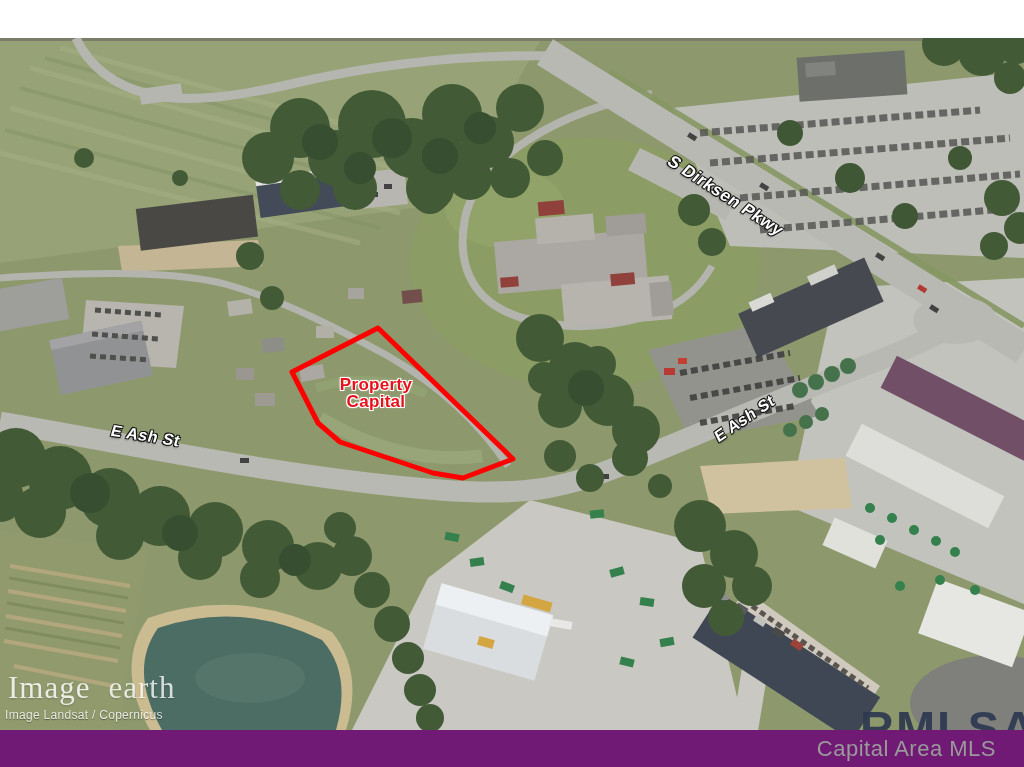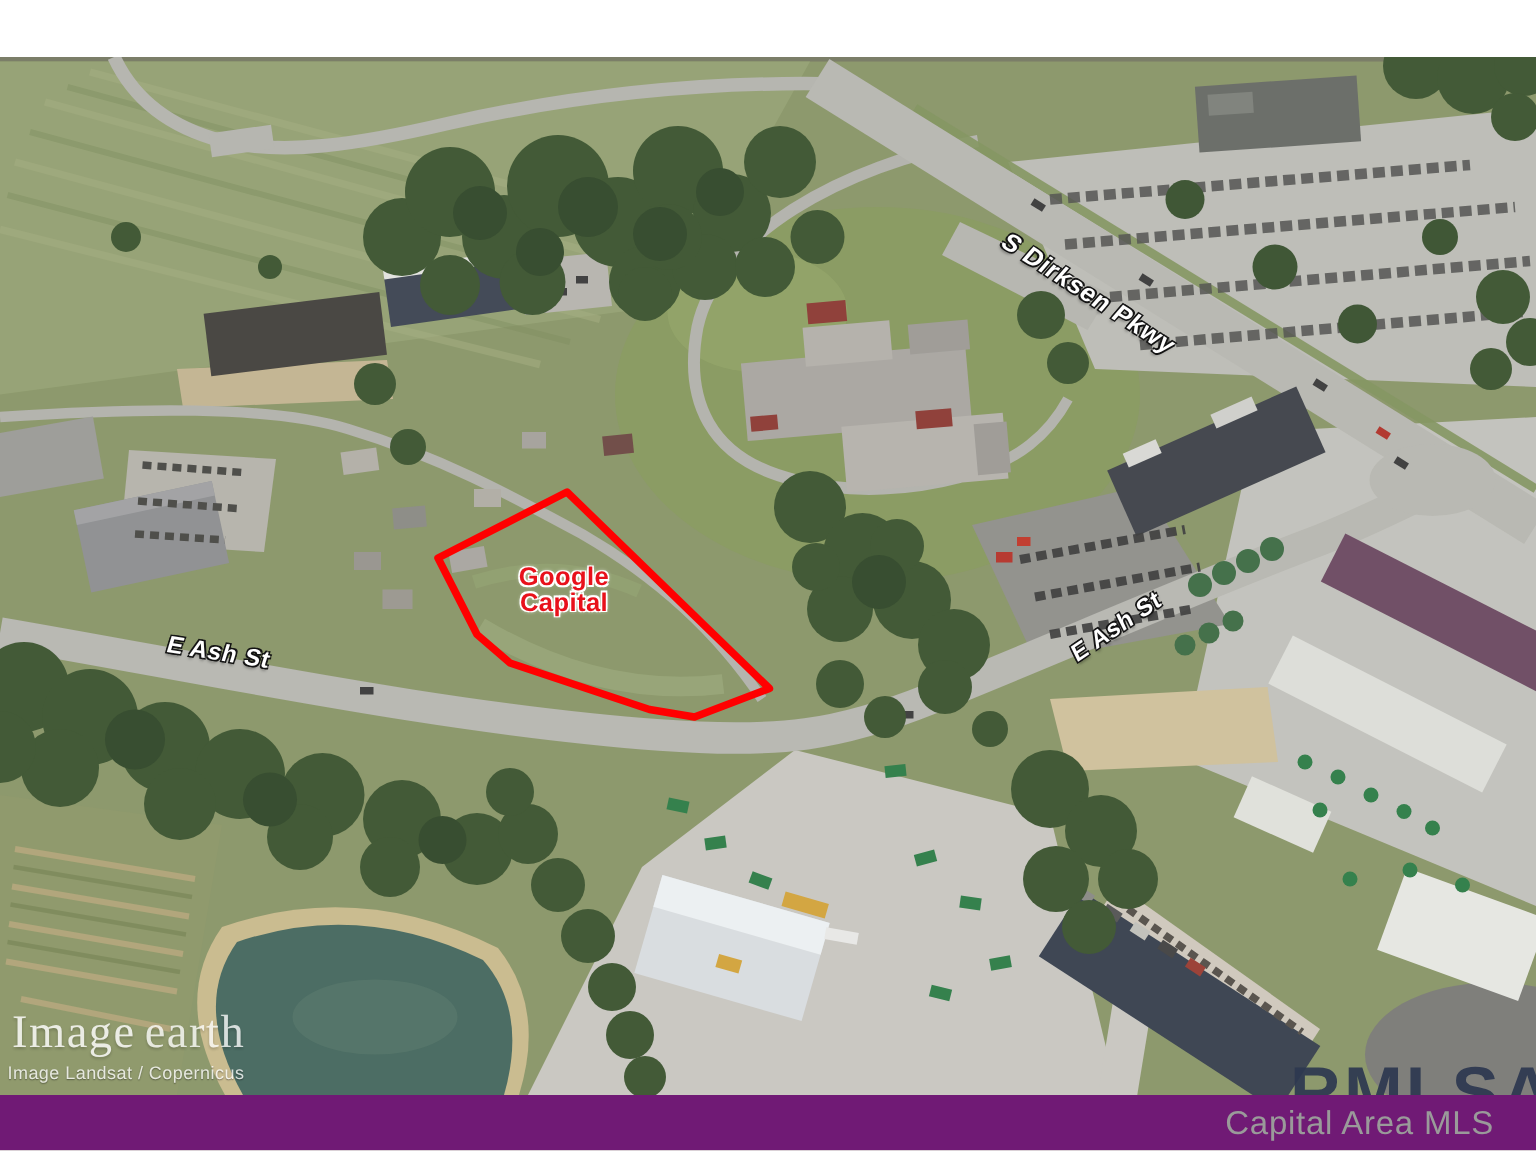--- a/index.html
+++ b/index.html
@@ -16,21 +16,21 @@
   .ash-east{left:712px;top:392px;transform:rotate(-34deg) skewX(-8deg);}
 
   .subject-label{position:absolute;left:312px;top:338px;width:128px;text-align:center;
     color:#e8111b;font-weight:bold;font-size:17px;line-height:17px;letter-spacing:.3px;
     text-shadow:-1px -1px 0 #fff,1px -1px 0 #fff,-1px 1px 0 #fff,1px 1px 0 #fff,0 0 3px #fff;}
   .subject-label span{display:block;}
 
   .ge-logo{position:absolute;left:8px;top:632px;color:#fff;opacity:.82;
     font-family:"Liberation Serif",serif;font-size:31px;letter-spacing:1px;
     text-shadow:0 1px 2px rgba(0,0,0,.25);}
-  .ge-earth{margin-left:6px;opacity:.95;}
+  .ge-earth{margin-left:18px;opacity:.95;}
   .ge-attr{position:absolute;left:5px;top:670px;color:#fff;opacity:.78;font-size:12px;
     letter-spacing:.3px;text-shadow:0 1px 1px rgba(0,0,0,.55);}
 
   .mls-overlay{position:absolute;left:860px;top:662px;font-size:47px;font-weight:bold;
     color:#2d3850;opacity:.92;letter-spacing:2px;}
 
   .caption{position:absolute;left:0;top:730px;width:1024px;height:37px;background:#701a75;
     display:flex;align-items:center;justify-content:flex-end;padding-right:28px;box-sizing:border-box;}
   .caption span{color:#9a9a9a;font-size:22px;letter-spacing:.5px;}
 </style>
@@ -344,21 +344,21 @@
         <path d="M320,380 Q400,428 482,418" stroke="#9cab7c" stroke-width="13"></path>
         <path d="M316,350 Q372,332 426,356" stroke="#93a371" stroke-width="9"></path>
       </g>
 
       <rect width="1024" height="692" fill="#ffffff" opacity="0.03"></rect>
 
       <polygon points="378,290 292,334 318,385 340,404 433,435 463,440 513,421" fill="none" stroke="#ff0000" stroke-width="5" stroke-linejoin="round"></polygon>
     </svg>
 
     <div class="subject-label">
-      <span>Google</span>
+      <span>Property</span>
       <span>Capital</span>
     </div>
 
     <div class="street-label dirksen">S Dirksen Pkwy</div>
     <div class="street-label ash-west">E Ash St</div>
     <div class="street-label ash-east">E Ash St</div>
 
     <div class="ge-logo">
       <span class="ge-google">Image</span><span class="ge-earth">earth</span>
     </div>

